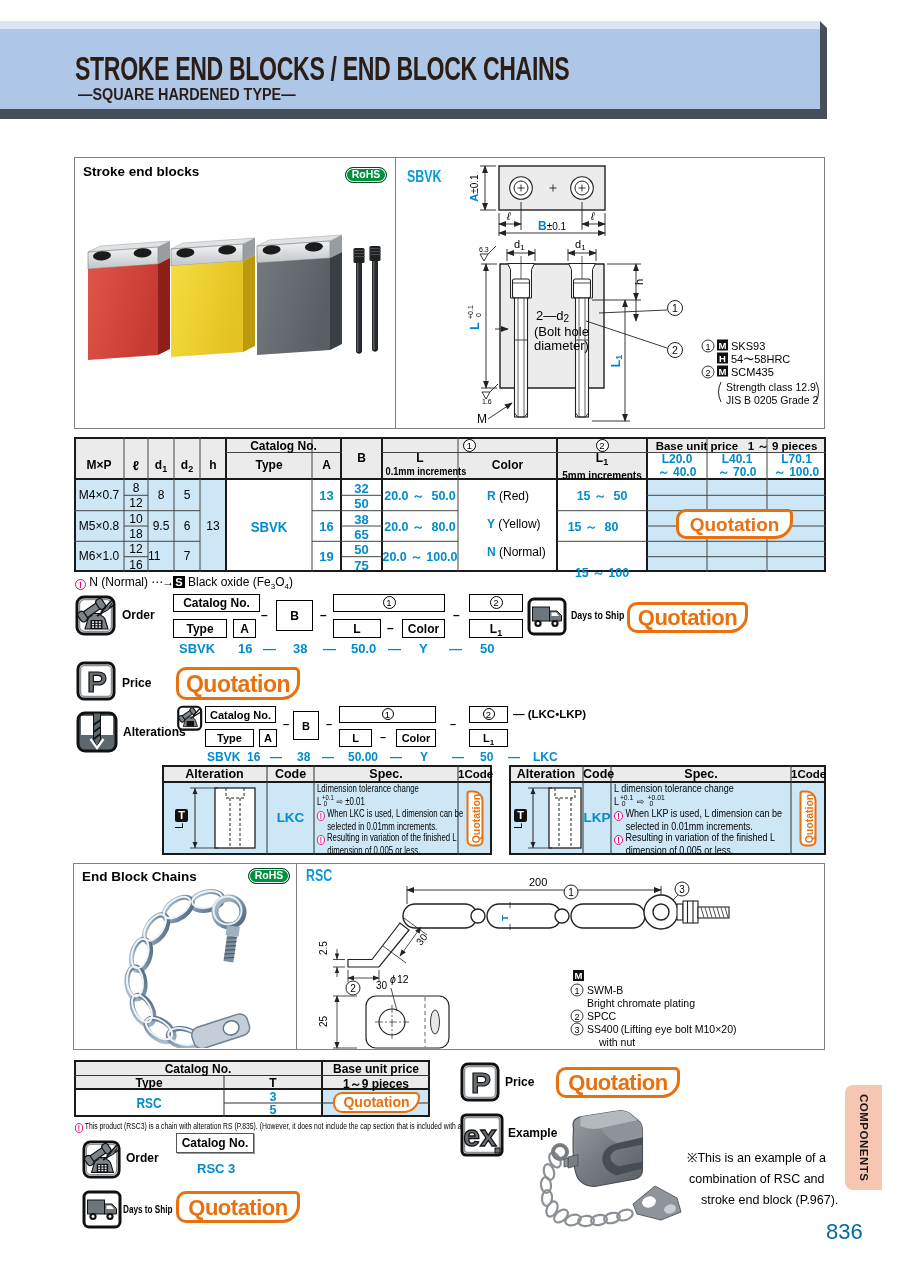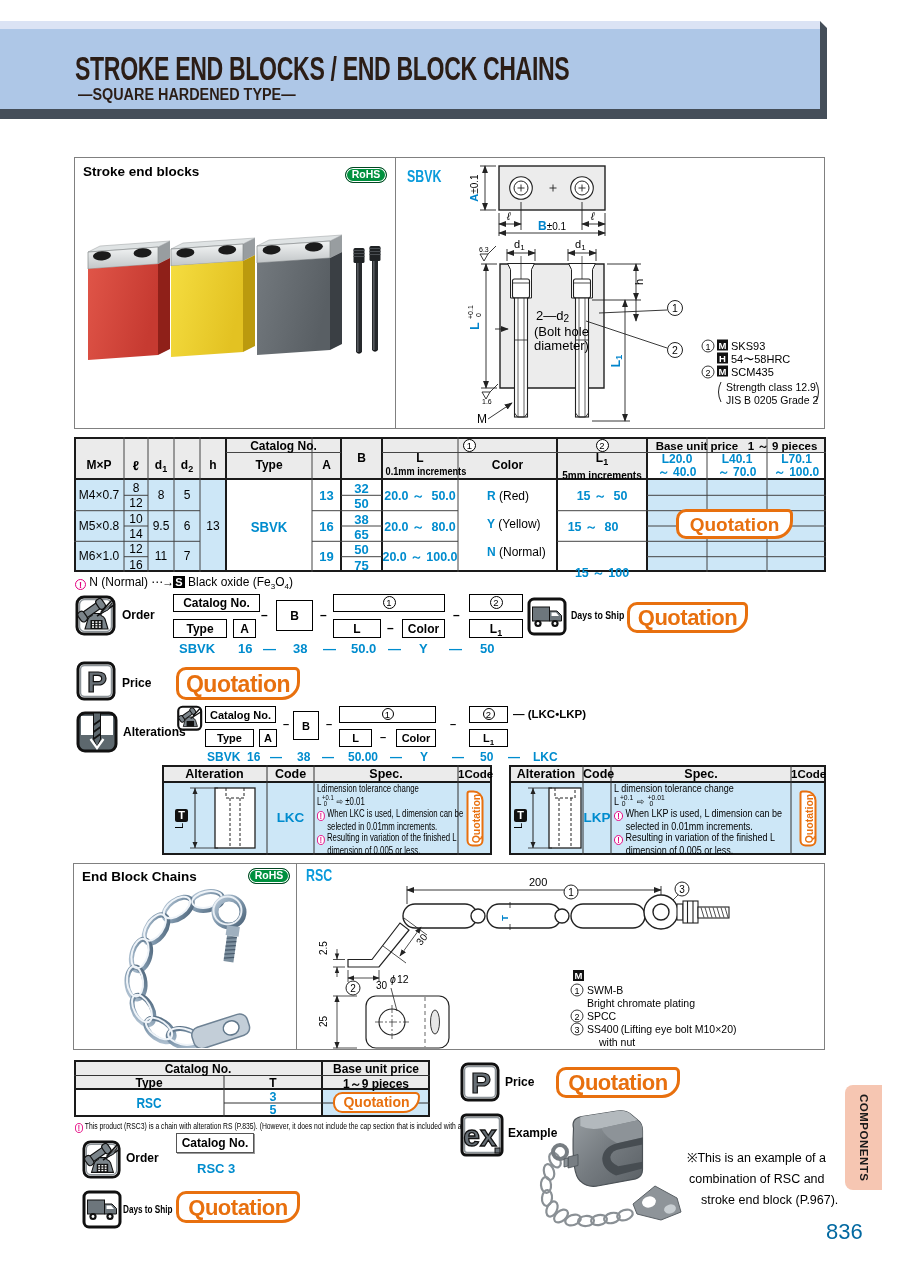--- a/index.html
+++ b/index.html
@@ -329,27 +329,27 @@
  <div class="abs b blue" style="left:633px;top:16px;width:60px;text-align:center;line-height:13px;">L40.1<br>～ 70.0</div>
  <div class="abs b blue" style="left:693px;top:16px;width:59px;text-align:center;line-height:13px;">L70.1<br>～ 100.0</div>
 
  <div class="abs" style="left:0;top:51px;width:50px;text-align:center;">M4×0.7</div>
  <div class="abs" style="left:0;top:82px;width:50px;text-align:center;">M5×0.8</div>
  <div class="abs" style="left:0;top:112px;width:50px;text-align:center;">M6×1.0</div>
 
  <div class="abs" style="left:50px;top:44px;width:24px;text-align:center;">8</div>
  <div class="abs" style="left:50px;top:59px;width:24px;text-align:center;">12</div>
  <div class="abs" style="left:50px;top:74.5px;width:24px;text-align:center;">10</div>
- <div class="abs" style="left:50px;top:90px;width:24px;text-align:center;">14</div>
+ <div class="abs" style="left:50px;top:90px;width:24px;text-align:center;">18</div>
  <div class="abs" style="left:50px;top:105px;width:24px;text-align:center;">12</div>
  <div class="abs" style="left:50px;top:120.5px;width:24px;text-align:center;">16</div>
 
  <div class="abs" style="left:74px;top:51px;width:26px;text-align:center;">8</div>
  <div class="abs" style="left:74px;top:82px;width:26px;text-align:center;">9.5</div>
- <div class="abs" style="left:74px;top:112px;width:26px;text-align:center;">11</div>
+ <div class="abs" style="left:74px;top:112px;width:26px;text-align:left;">11</div>
  <div class="abs" style="left:100px;top:51px;width:26px;text-align:center;">5</div>
  <div class="abs" style="left:100px;top:82px;width:26px;text-align:center;">6</div>
  <div class="abs" style="left:100px;top:112px;width:26px;text-align:center;">7</div>
 
  <div class="abs" style="left:126px;top:82px;width:26px;text-align:center;">13</div>
 
  <div class="abs b blue" style="left:152px;top:81px;width:86px;text-align:center;font-size:15px;transform:scaleX(0.88);">SBVK</div>
 
  <div class="abs b blue" style="left:238px;top:51px;width:29px;text-align:center;font-size:13px;">13</div>
  <div class="abs b blue" style="left:238px;top:82px;width:29px;text-align:center;font-size:13px;">16</div>

